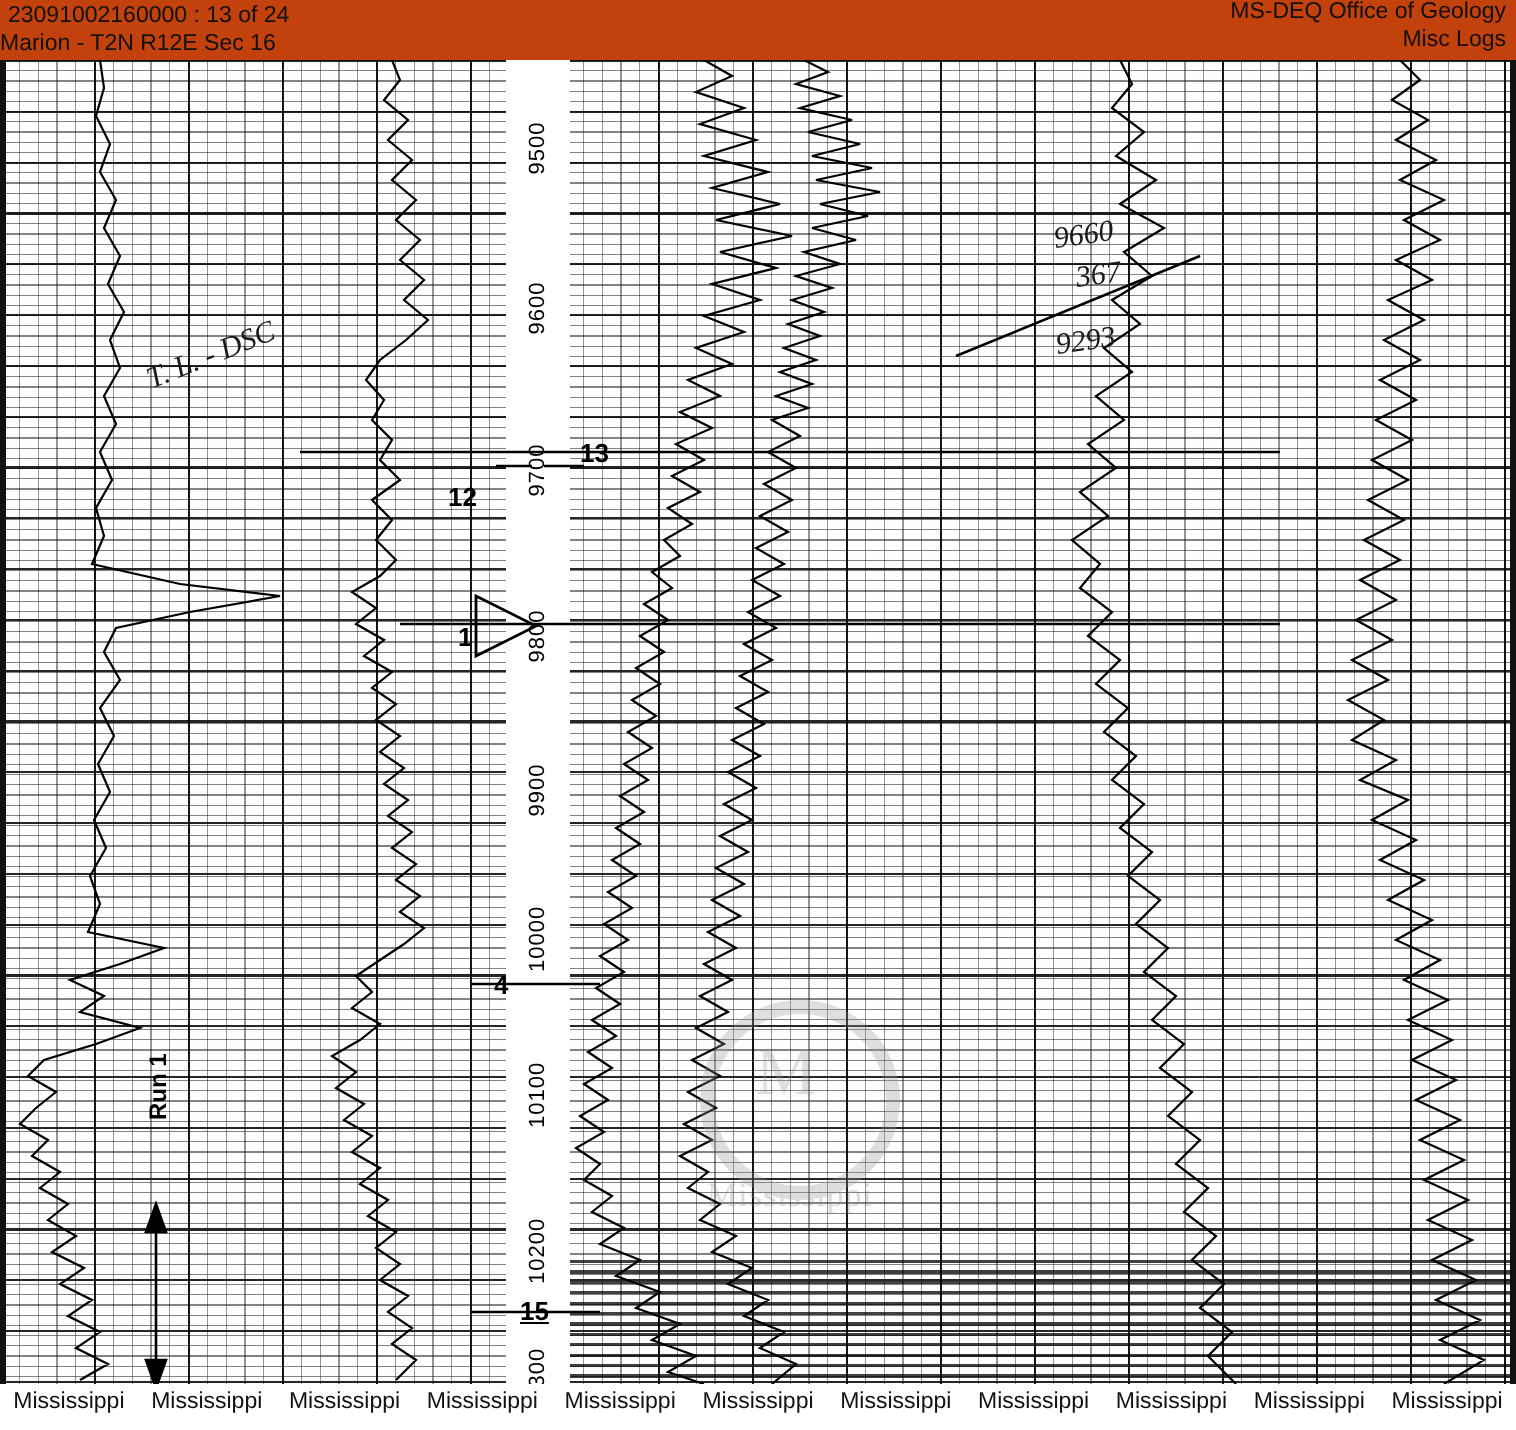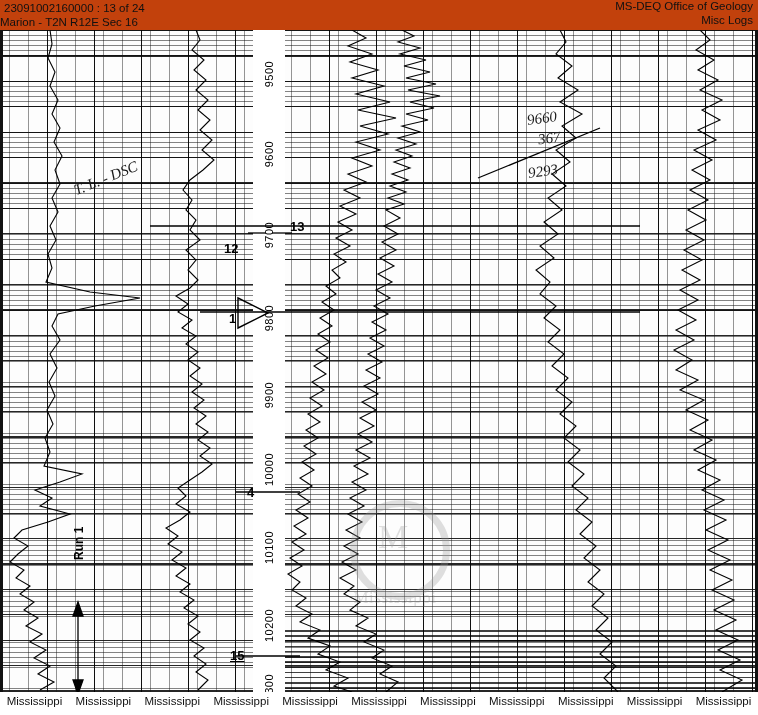--- a/index.html
+++ b/index.html
@@ -289,21 +289,21 @@
         <line x1="78" y1="580" x2="78" y2="660"></line>
         <polygon points="78,572 73,586 83,586" fill="#000"></polygon>
         <polygon points="78,664 73,650 83,650" fill="#000"></polygon>
       </g>
     </svg>
 
     <div class="marker-num" style="left:224px; top:195px;margin-top:16px;">12</div>
     <div class="marker-num" style="left:290px; top:189px;">13</div>
     <div class="marker-num" style="left:229px; top:281px;">1</div>
     <div class="marker-num" style="left:247px; top:455px;">4</div>
-    <div class="marker-num" style="left:230px; top:618px;text-decoration:underline;">15</div>
+    <div class="marker-num" style="left:260px; top:618px;text-decoration:underline;">15</div>
 
     <div class="ann hand" style="left:72px; top:140px; transform:rotate(-22deg);">T. L. - DSC</div>
     <div class="ann hand" style="left:527px; top:80px; transform:rotate(-8deg);">9660</div>
     <div class="ann hand" style="left:538px; top:100px; transform:rotate(-8deg);">367</div>
     <div class="ann hand" style="left:528px; top:133px; transform:rotate(-8deg);">9293</div>
 
     <div class="run-label" style="left:72px; top:530px;">Run 1</div>
 
     <div class="watermark">
       <div class="ring"></div>

